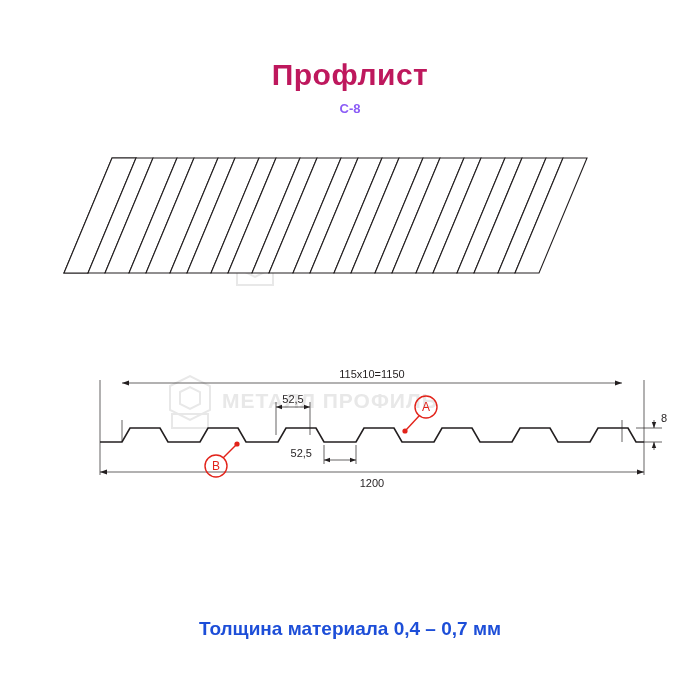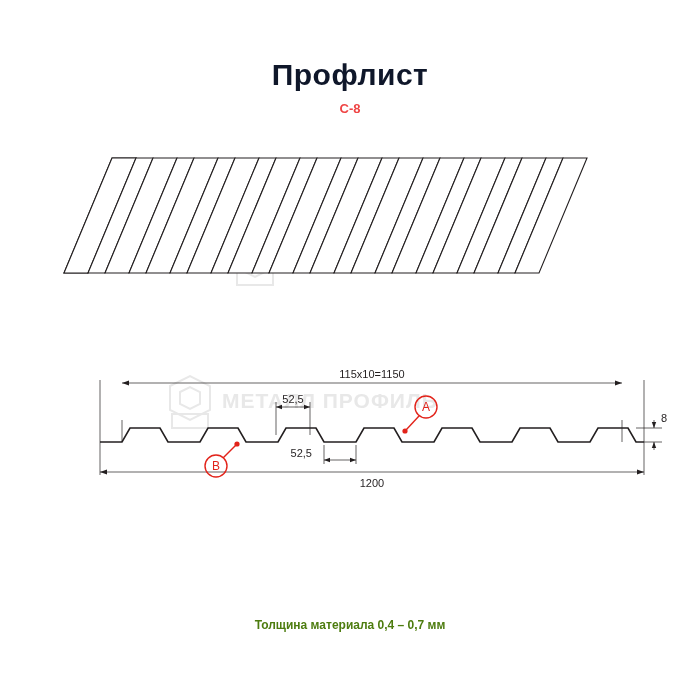--- a/index.html
+++ b/index.html
@@ -21,41 +21,41 @@
   }
   .title {
     position: absolute;
     top: 58px;
     left: 0;
     width: 700px;
     text-align: center;
     font-size: 30px;
     font-weight: bold;
     letter-spacing: 0.5px;
-    color: #0f172a;
+    color: #be185d;
   }
   .subtitle {
     position: absolute;
     top: 101px;
     left: 0;
     width: 700px;
     text-align: center;
     font-size: 13px;
     font-weight: bold;
-    color: #ef4444;
+    color: #8b5cf6;
   }
   .footnote {
     position: absolute;
     top: 618px;
     left: 0;
     width: 700px;
     text-align: center;
-    font-size: 12px;
+    font-size: 19px;
     font-weight: bold;
-    color: #4d7c0f;
+    color: #1d4ed8;
   }
   .iso-area {
     position: absolute;
     top: 140px;
     left: 60px;
     width: 580px;
     height: 180px;
   }
   .section-area {
     position: absolute;

